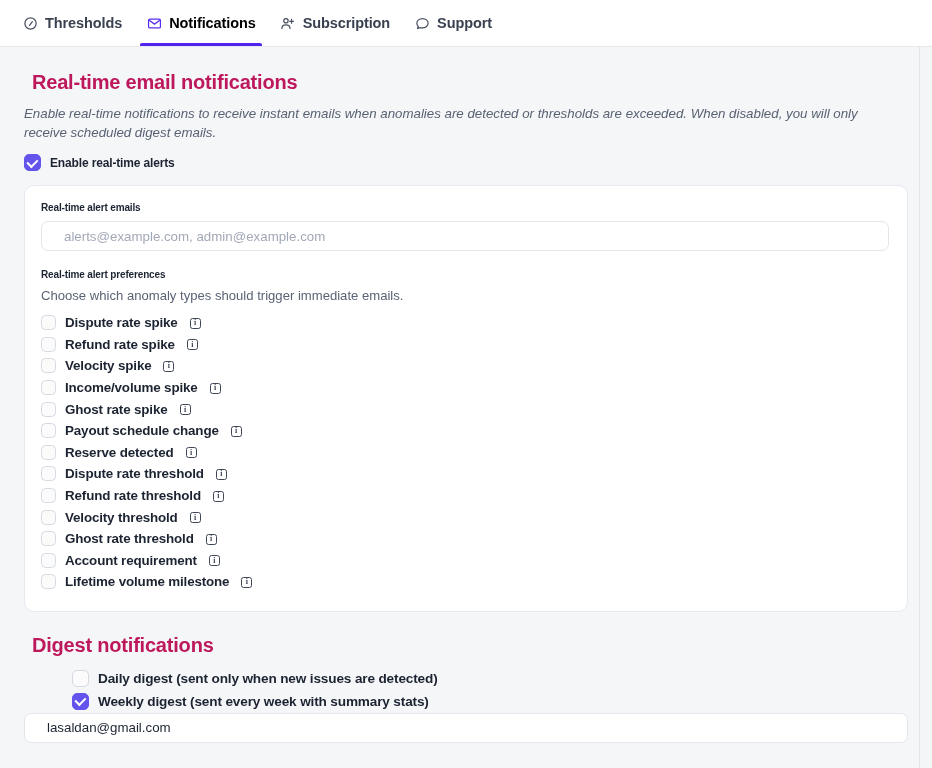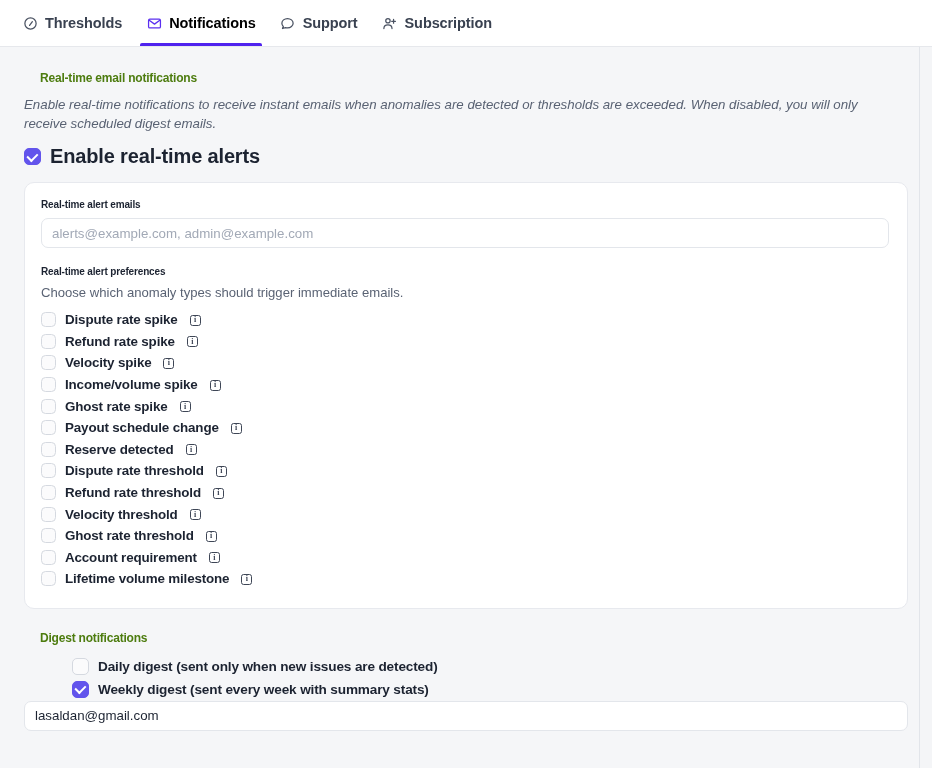--- a/index.html
+++ b/index.html
@@ -64,25 +64,25 @@
     position: relative;
     margin: 0;
     width: 920px;
     min-height: 721px;
     background: #f5f6f8;
     border-right: 1px solid #e2e5ea;
     padding: 16px 12px 0 24px;
   }
 
   .section-title {
-    font-size: 12px;
-    font-weight: 700;
-    color: #4d7c0f;
+    font-size: 20px;
+    font-weight: 700;
+    color: #be185d;
     letter-spacing: -0.2px;
-    margin: 8px 0 0 16px;
+    margin: 8px 0 0 8px;
   }
   .section-desc {
     font-size: 13.3px;
     line-height: 19px;
     color: #596273;
     margin: 10px 0 0 0;
     max-width: 866px;
     font-style: italic;
   }
 
@@ -120,21 +120,21 @@
     transform: translateY(-1px) rotate(45deg);
   }
   .chk-label {
     font-size: 13.4px;
     font-weight: 700;
     color: #1c2331;
     letter-spacing: -0.15px;
     white-space: nowrap;
   }
   .enable-row { margin: 12px 0 0 0; }
-  .enable-row .chk-label { font-size: 20px; }
+  .enable-row .chk-label { font-size: 12px; }
 
   
   .card {
     margin: 14px 0 0 0;
     background: #ffffff;
     border: 1px solid #e7e9ee;
     border-radius: 10px;
     padding: 16px 18px 18px 16px;
     width: 884px;
   }
@@ -151,21 +151,21 @@
     color: #5a6374;
     margin: 4px 0 9px 0;
   }
   .inp {
     display: block;
     width: 100%;
     height: 30px;
     border: 1px solid #e3e6eb;
     border-radius: 7px;
     background: #ffffff;
-    padding: 0 10px;
+    padding: 0 22px;
     font-family: "Liberation Sans", sans-serif;
     font-size: 13.3px;
     color: #1c2331;
     outline: none;
   }
   .inp::placeholder { color: #a2a9b6; }
 
   .pref-head { margin-top: 18px; }
 
   .pref-list { margin-top: 5px; }
@@ -230,42 +230,42 @@
   </div>
 
   <div class="tab active">
     <span class="ticon">
       <svg width="15" height="15" viewBox="0 0 24 24" fill="none" stroke="#5b2ff0" stroke-width="2" stroke-linejoin="round">
         <rect x="2.5" y="5" width="19" height="14" rx="2"></rect>
           <path d="M3 6.5l9 6.5 9-6.5"></path>
       </svg>
     </span>
     <span>Notifications</span>
-  </div>
-
-  <div class="tab">
-    <span class="ticon">
-      <svg width="15" height="15" viewBox="0 0 24 24" fill="none" stroke="#4a5262" stroke-width="2" stroke-linejoin="round">
-        <path d="M21 11.5c0 4.1-4 7.5-9 7.5-1.1 0-2.2-.2-3.1-.5L4 20l1.3-3.3C3.9 15.4 3 13.6 3 11.5 3 7.4 7 4 12 4s9 3.4 9 7.5z"></path>
-      </svg>
-    </span>
-    <span>Support</span>
   </div>
 
   <div class="tab">
     <span class="ticon">
       <svg width="15" height="15" viewBox="0 0 24 24" fill="none" stroke="#4a5262" stroke-width="2" stroke-linecap="round" stroke-linejoin="round">
         <circle cx="9.5" cy="7.5" r="3.5"></circle>
           <path d="M3 20c0-3.6 2.9-6 6.5-6s6.5 2.4 6.5 6"></path>
           <path d="M18.5 5.5v6M21.5 8.5h-6"></path>
       </svg>
     </span>
     <span>Subscription</span>
   </div>
 
+  <div class="tab">
+    <span class="ticon">
+      <svg width="15" height="15" viewBox="0 0 24 24" fill="none" stroke="#4a5262" stroke-width="2" stroke-linejoin="round">
+        <path d="M21 11.5c0 4.1-4 7.5-9 7.5-1.1 0-2.2-.2-3.1-.5L4 20l1.3-3.3C3.9 15.4 3 13.6 3 11.5 3 7.4 7 4 12 4s9 3.4 9 7.5z"></path>
+      </svg>
+    </span>
+    <span>Support</span>
+  </div>
+
 </div>
 
 <div class="page">
   <div class="scroll-gutter"></div>
 
   <div class="panel">
 
     <h2 class="section-title">Real-time email notifications</h2>
     <p class="section-desc">Enable real-time notifications to receive instant emails when anomalies are detected or thresholds are exceeded. When disabled, you will only receive scheduled digest emails.</p>
 

